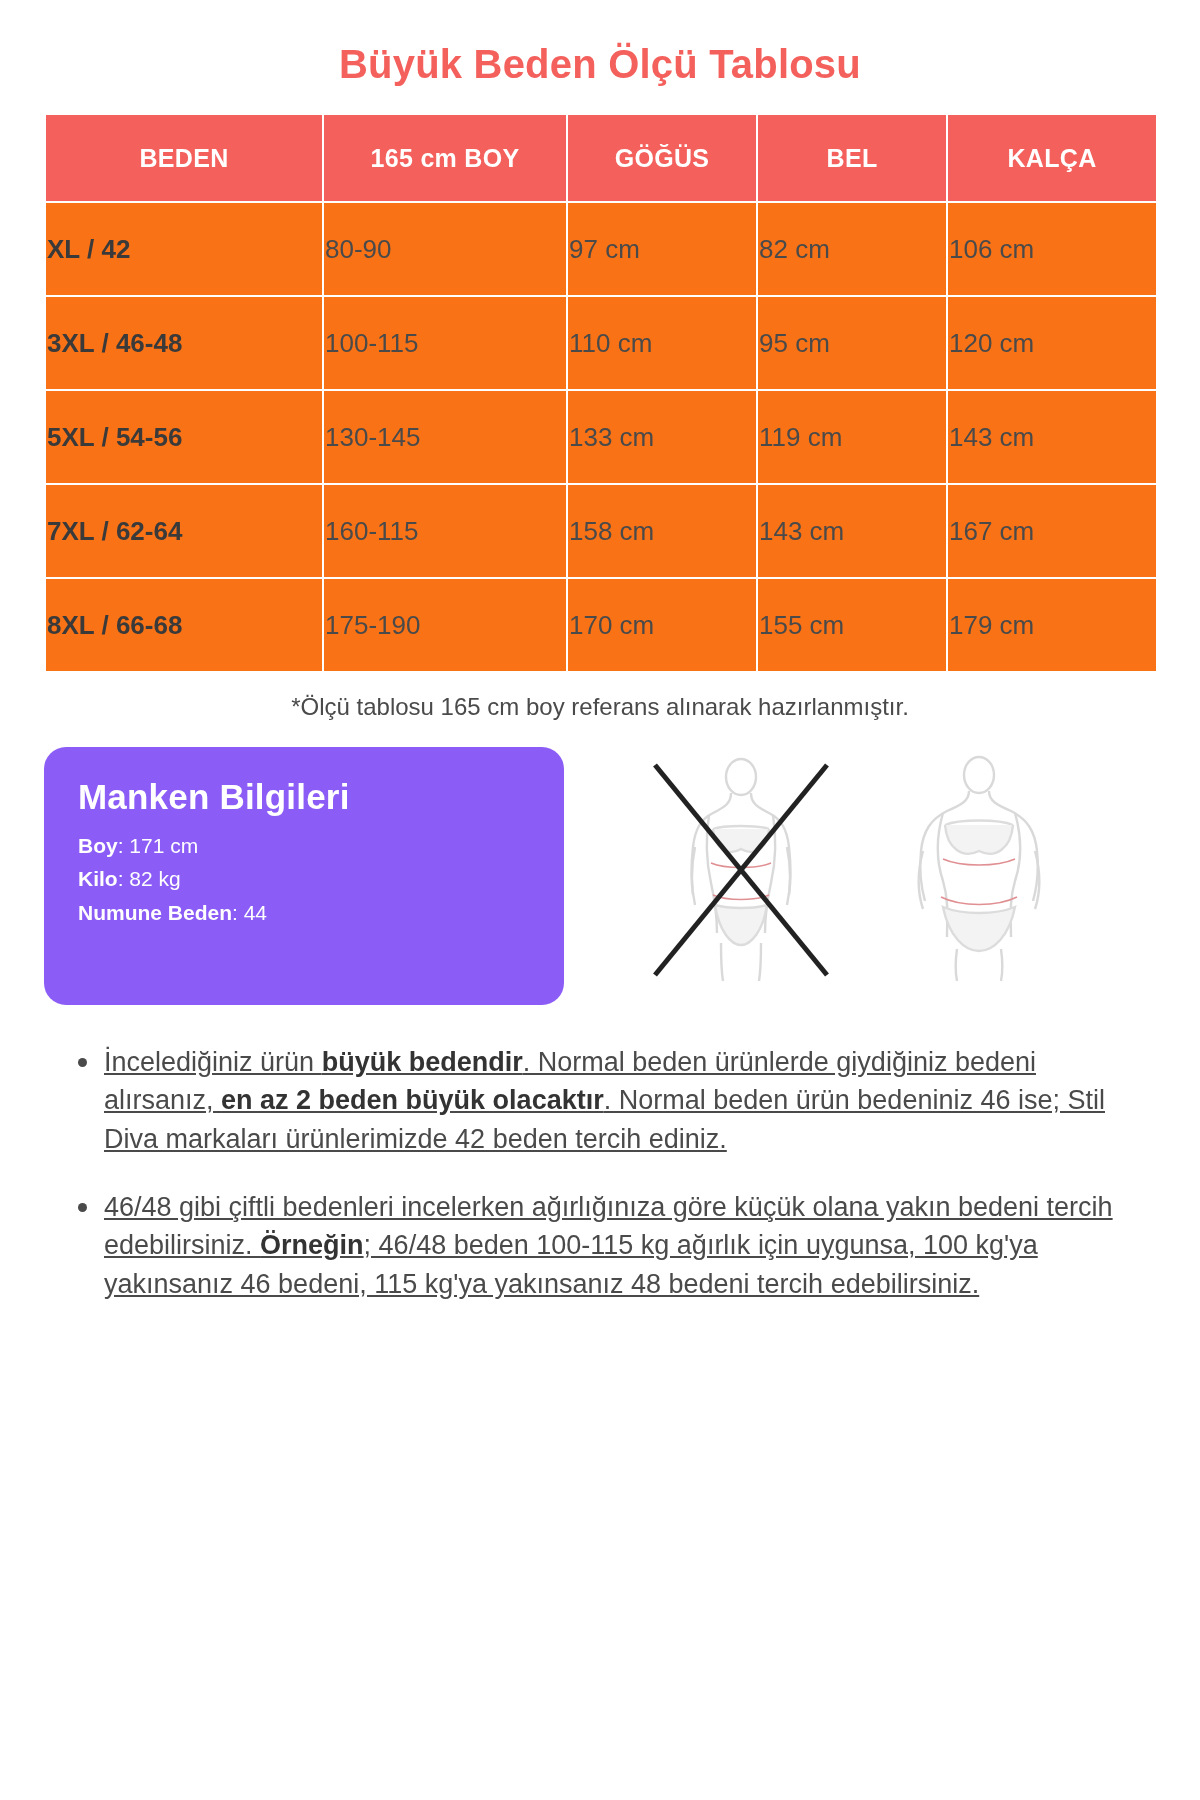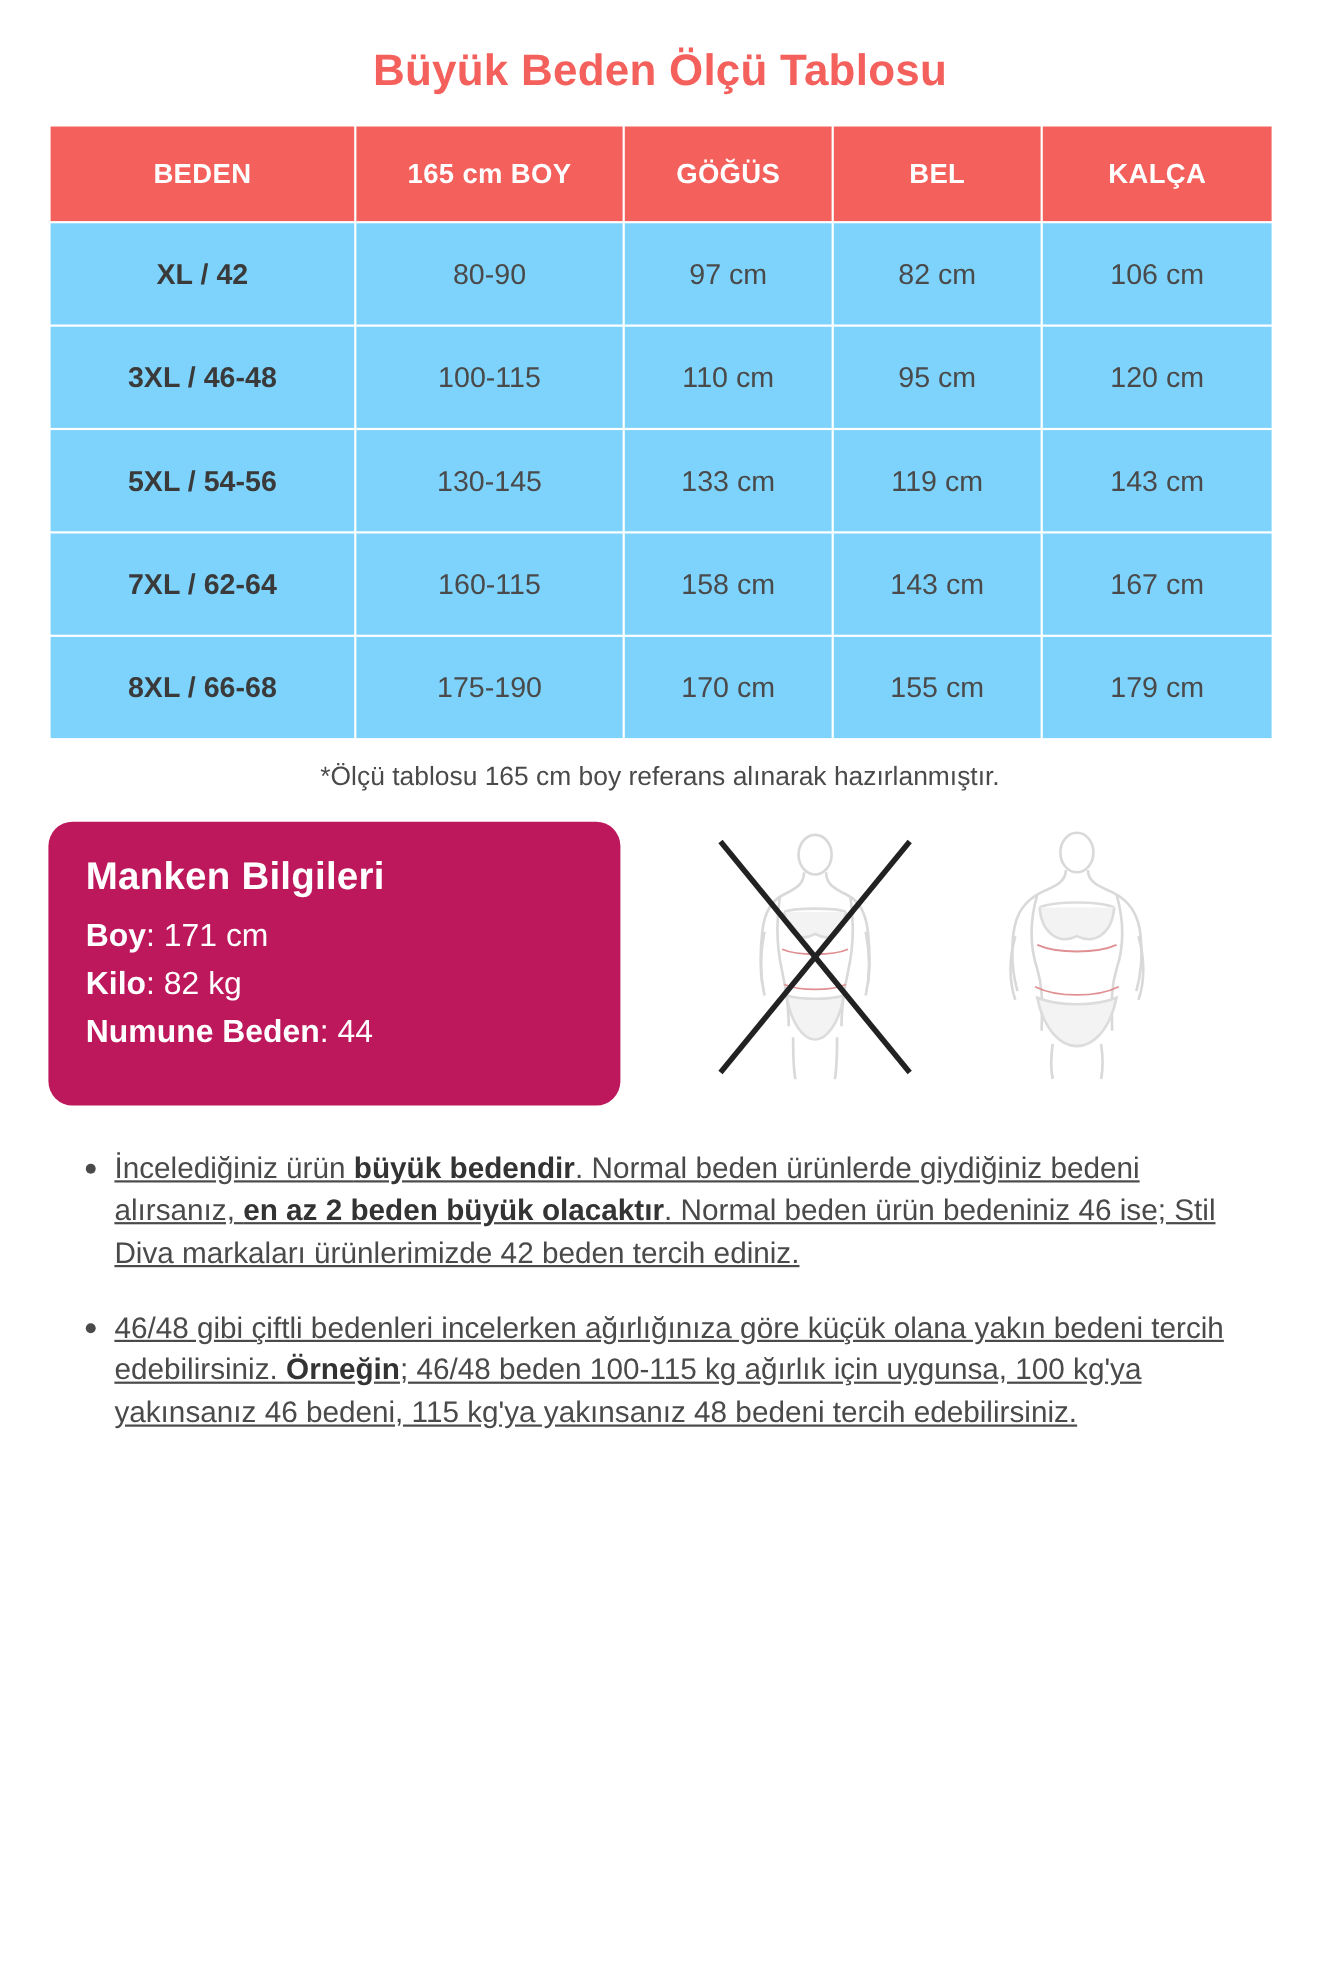--- a/index.html
+++ b/index.html
@@ -38,24 +38,24 @@
   table.size-table th {
     background: #f4605c;
     color: #ffffff;
     font-size: 25px;
     font-weight: bold;
     height: 84px;
     border: 2px solid #ffffff;
     letter-spacing: 0.3px;
   }
   table.size-table td {
-    background: #7dd3fc;
+    background: #f97316;
     border: 2px solid #ffffff;
     height: 90px;
-    text-align: center;
+    text-align: left;
     font-size: 26px;
     color: #4a4a4a;
   }
   table.size-table td.size-col {
     font-weight: bold;
     font-size: 26px;
     color: #3a3a3a;
   }
   .col-beden { width: 278px; }
   .col-boy   { width: 244px; }
@@ -70,36 +70,36 @@
     margin: 20px 0 0 0;
   }
 
   .mid-section {
     display: flex;
     align-items: flex-start;
     margin-top: 26px;
     height: 270px;
   }
   .model-card {
-    background: #be185d;
+    background: #8b5cf6;
     border-radius: 22px;
     width: 520px;
     min-height: 258px;
     box-sizing: border-box;
     padding: 26px 34px 20px 34px;
     color: #ffffff;
   }
   .model-card h2 {
     margin: 4px 0 16px 0;
     font-size: 35px;
     font-weight: bold;
     letter-spacing: 0.2px;
   }
   .model-row {
-    font-size: 29px;
+    font-size: 21px;
     margin: 7px 0;
     line-height: 1.26;
   }
   .model-row .lbl { font-weight: bold; }
   .model-row .val { font-weight: normal; }
 
   .figures {
     flex: 1;
     display: flex;
     justify-content: center;

